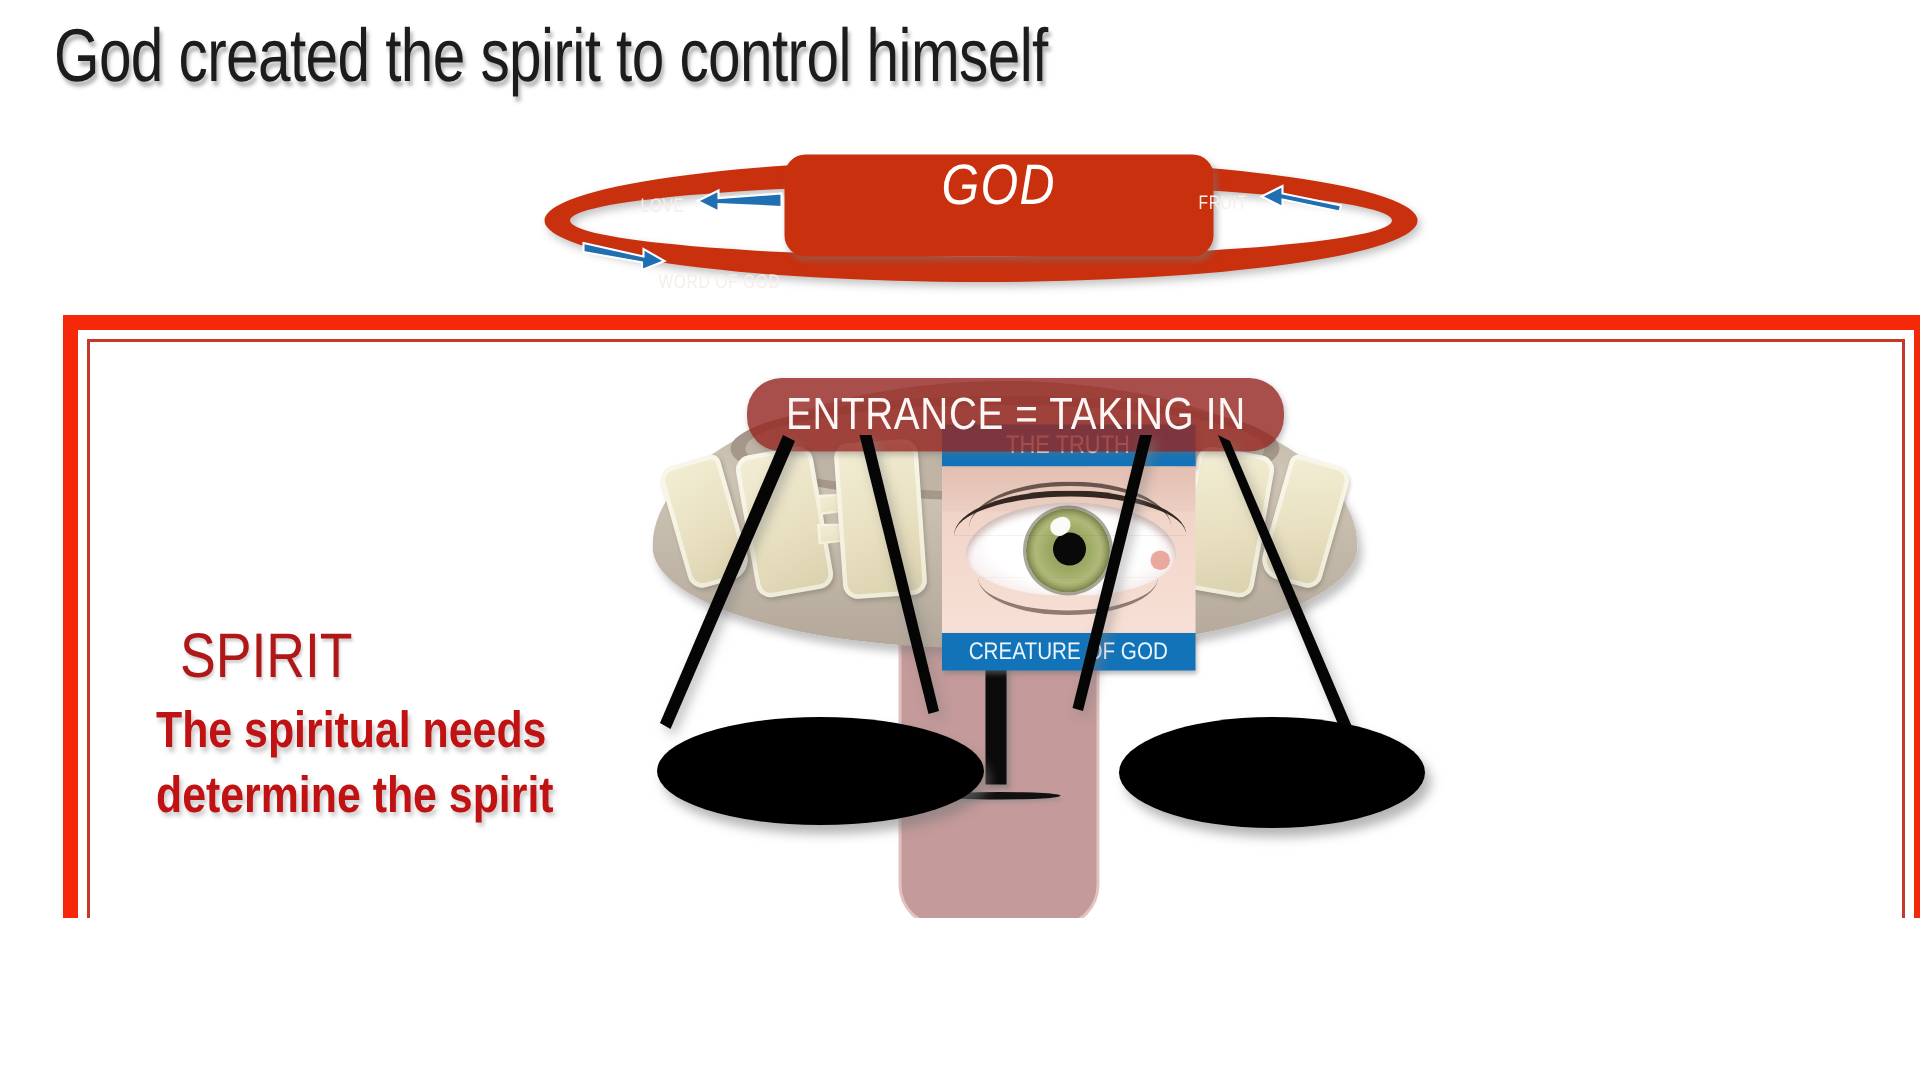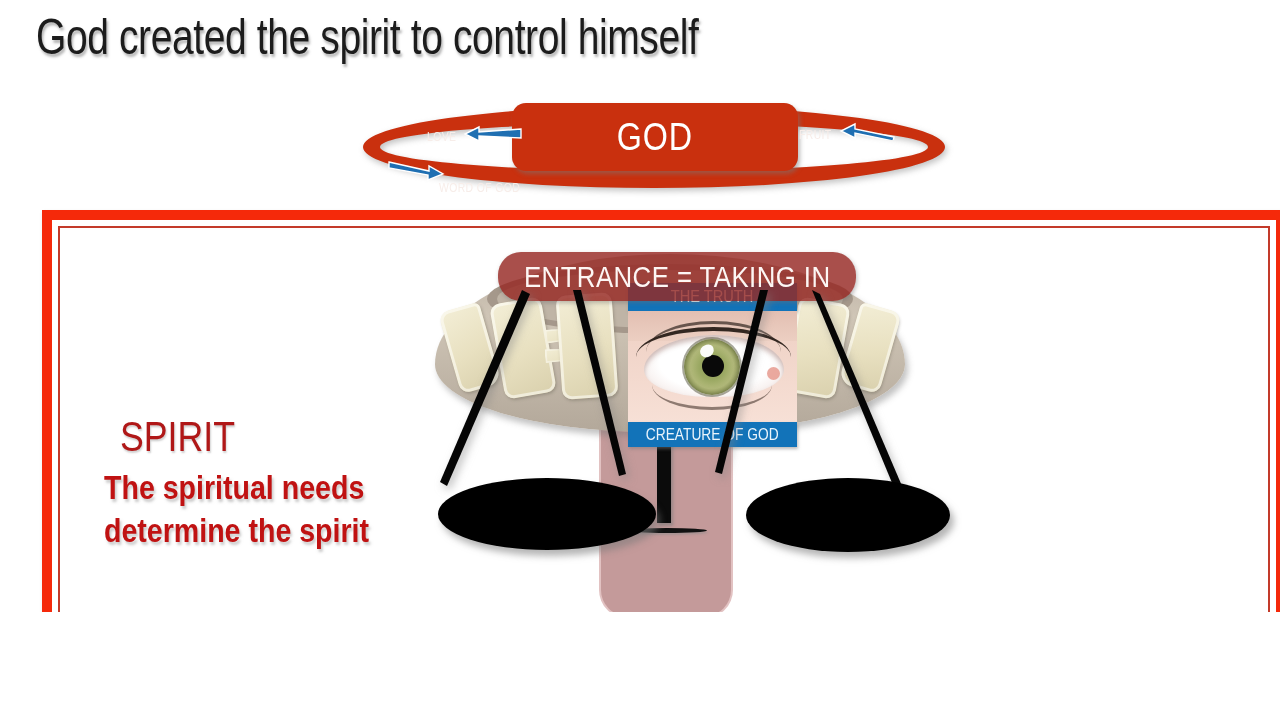--- a/index.html
+++ b/index.html
@@ -29,24 +29,24 @@
   
   .ring-wrap{position:absolute;left:355px;top:96px;width:600px;height:110px;}
   .ring{
     position:absolute;left:8px;top:10px;width:582px;height:82px;
     border:17px solid #c9300e;
     border-radius:50%/50%;
     box-sizing:border-box;
     filter:drop-shadow(2px 3px 3px rgba(120,120,120,0.45));
   }
   .god-box{
-    position:absolute;left:157px;top:7px;width:286px;height:68px;
+    position:absolute;left:168px;top:7px;width:286px;height:68px;
     background:#c9300e;border-radius:14px;
     box-shadow:2px 3px 4px rgba(120,120,120,0.5);
-    display:flex;align-items:center;justify-content:center;
+    display:flex;justify-content:center;font-style:italic;
   }
   .god-box span{
     color:#ffffff;font-size:38px;font-weight:300;
     transform:scaleX(0.85);letter-spacing:1px;
   }
   .ring-label{
     position:absolute;color:#f7ede9;font-size:13px;
     transform:scaleX(0.8);transform-origin:left center;
     white-space:nowrap;letter-spacing:0.5px;
   }

